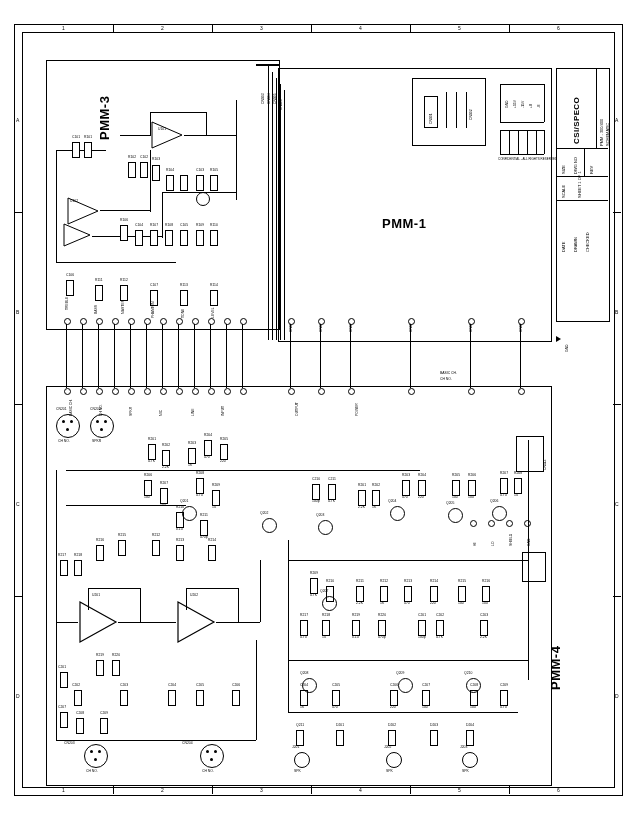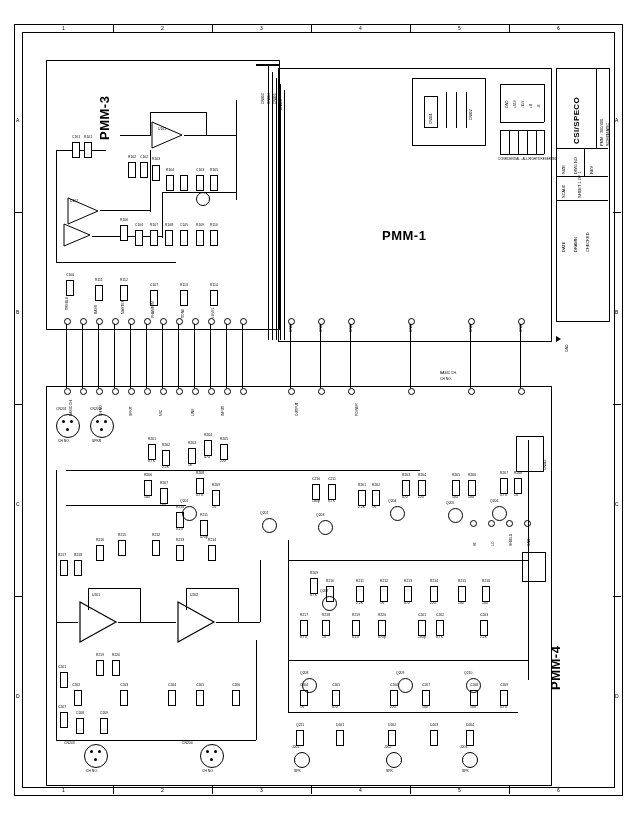--- a/index.html
+++ b/index.html
@@ -177,21 +177,21 @@
   <div class="t" style="left:210px;top:284px;">R114</div>
 
   <div class="t rot" style="left:66px;top:310px;">TREBLE</div>
   <div class="t rot" style="left:95px;top:314px;">BASS</div>
   <div class="t rot" style="left:122px;top:314px;">MASTER</div>
   <div class="t rot" style="left:152px;top:318px;">PHANTOM</div>
   <div class="t rot" style="left:182px;top:318px;">TONE</div>
   <div class="t rot" style="left:212px;top:318px;">LEVEL</div>
 
   <div class="blk" style="left:278px;top:68px;width:272px;height:272px;"></div>
-  <div class="big-h" style="left:382px;top:228px;">PMM-1</div>
+  <div class="big-h" style="left:382px;top:216px;">PMM-1</div>
 
   <div class="blk" style="left:412px;top:78px;width:72px;height:66px;"></div>
   <div class="blk-thin" style="left:424px;top:96px;width:12px;height:30px;"></div>
   <div class="vline" style="left:446px;top:92px;height:36px;"></div>
   <div class="vline" style="left:456px;top:92px;height:36px;"></div>
   <div class="vline" style="left:466px;top:92px;height:36px;"></div>
   <div class="t rot" style="left:430px;top:124px;">CN101</div>
   <div class="t rot" style="left:470px;top:120px;">CN102</div>
 
   <div class="pinrow" style="left:500px;top:84px;">

